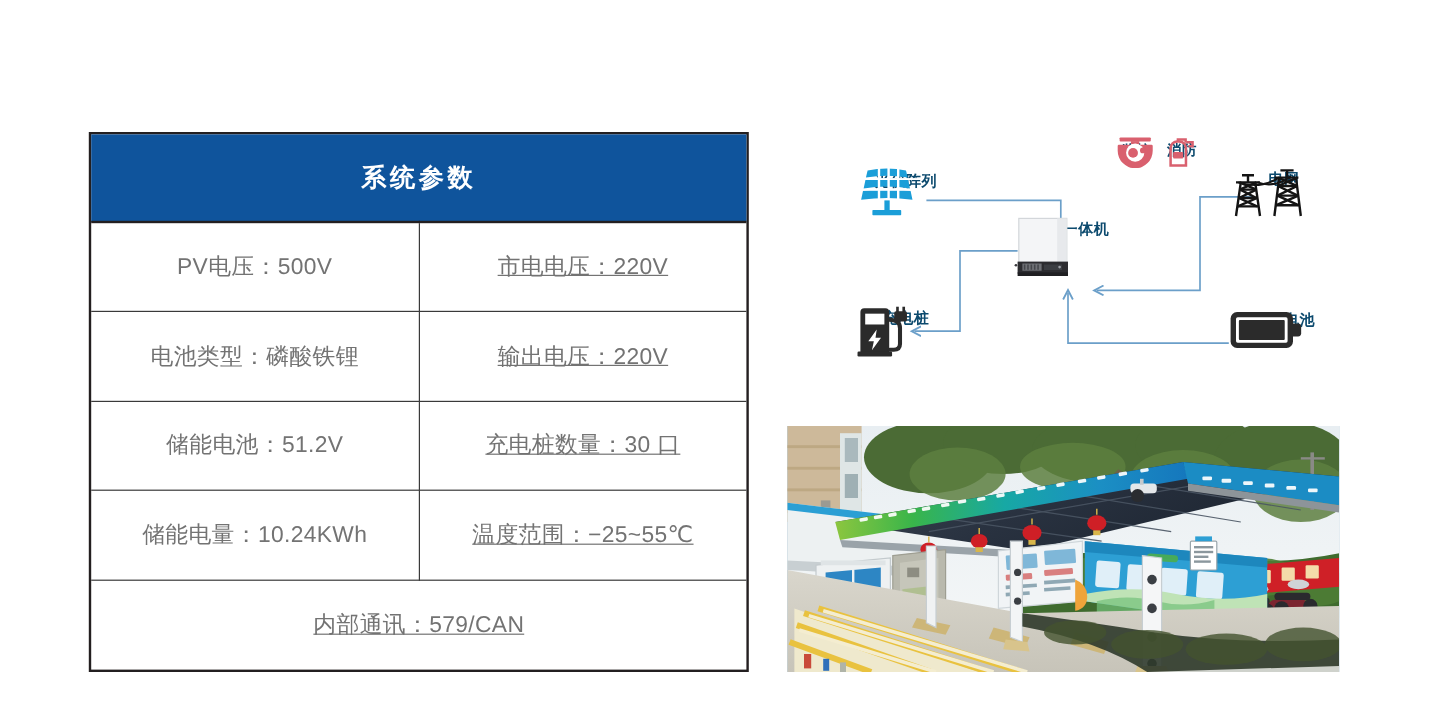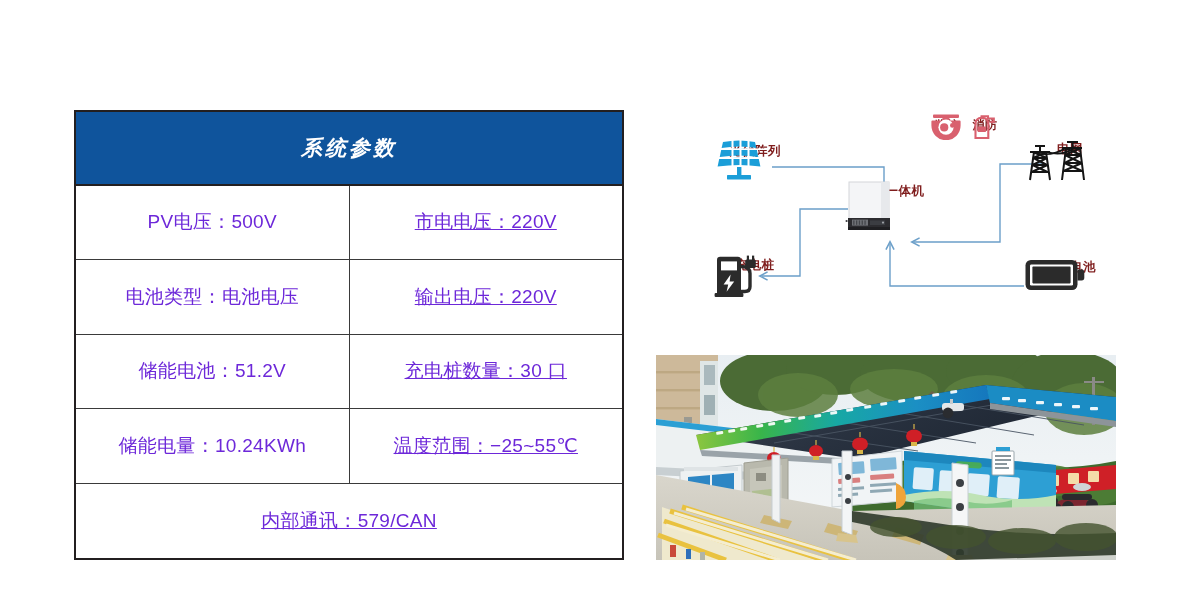--- a/index.html
+++ b/index.html
@@ -30,43 +30,43 @@
     position: absolute; left: 74px; top: 110px;
     width: 550px; height: 450px;
     border: 2px solid #231f20;
     border-collapse: collapse;
     background: #fff;
   }
   .param-table table { width: 100%; height: 100%; border-collapse: collapse; }
   .param-table th {
     background: #0f549c; color: #ffffff;
     font-size: 21px; font-weight: 700; letter-spacing: 3px;
-    height: 63px; border-bottom: 2px solid #231f20; font-style: italic;
+    height: 63px; border-bottom: 2px solid #231f20;
   }
   .param-table td {
     border: 1px solid #3a3a3a;
     text-align: center; vertical-align: middle;
-    font-size: 19px; color: #6d28d9;
+    font-size: 19px; color: #737373;
     height: 64.5px; width: 50%;
     letter-spacing: 0.3px;
   }
   .param-table td.full { width: 100%; }
   .param-table tr:last-child td { border-bottom: none; }
   .param-table td:first-child { border-left: none; }
   .param-table td:last-child { border-right: none; text-decoration: underline; }
 
   
   .diagram {
     position: absolute; left: 652px; top: 104px;
     width: 470px; height: 240px;
   }
   .diagram svg { position: absolute; left: 0; top: 0; }
   .node { position: absolute; text-align: center; }
   .node-label {
-    font-size: 12.5px; color: #7f1d1d; font-weight: 700;
+    font-size: 12.5px; color: #0c4a6e; font-weight: 700;
     letter-spacing: 0.5px; white-space: nowrap; margin-top: 3px;
   }
   .node-label.sm { font-size: 12px; }
   .icon-wrap { display: flex; justify-content: center; align-items: flex-end; }
 
   
   #node-pv      { left: 58px;  top: 36px;  width: 90px; }
   
   #node-cctv    { left: 278px; top: 10px;  width: 34px; }
   #node-fire    { left: 316px; top: 10px;  width: 34px; }
@@ -97,21 +97,21 @@
     <table>
       <tbody>
           <tr>
         <th colspan="2">系统参数</th>
       </tr>
       <tr>
         <td>PV电压：500V</td>
         <td>市电电压：220V</td>
       </tr>
       <tr>
-        <td>电池类型：电池电压</td>
+        <td>电池类型：磷酸铁锂</td>
         <td>输出电压：220V</td>
       </tr>
       <tr>
         <td>储能电池：51.2V</td>
         <td>充电桩数量：30 口</td>
       </tr>
       <tr>
         <td>储能电量：10.24KWh</td>
         <td>温度范围：−25~55℃</td>
       </tr>

